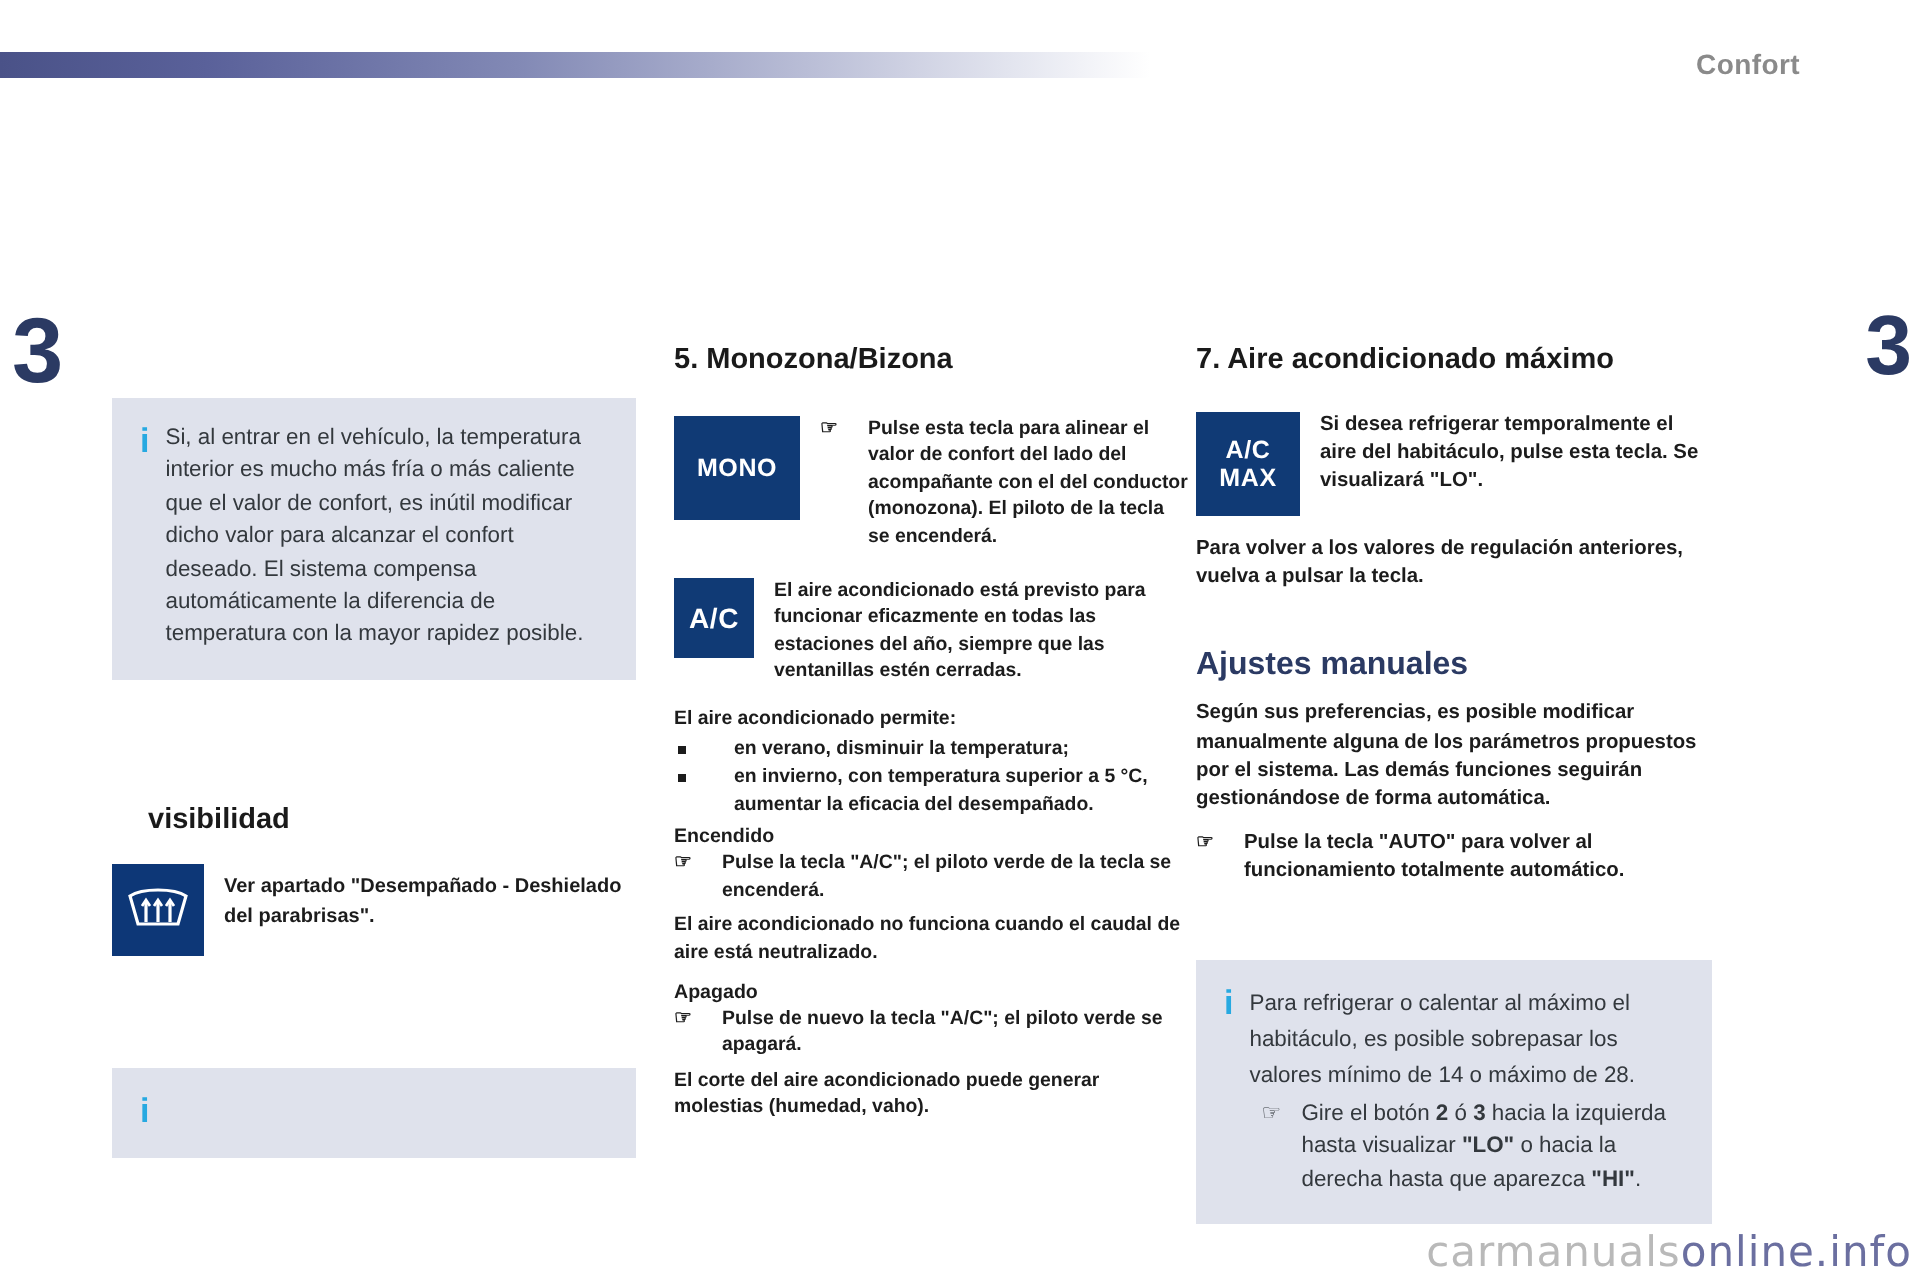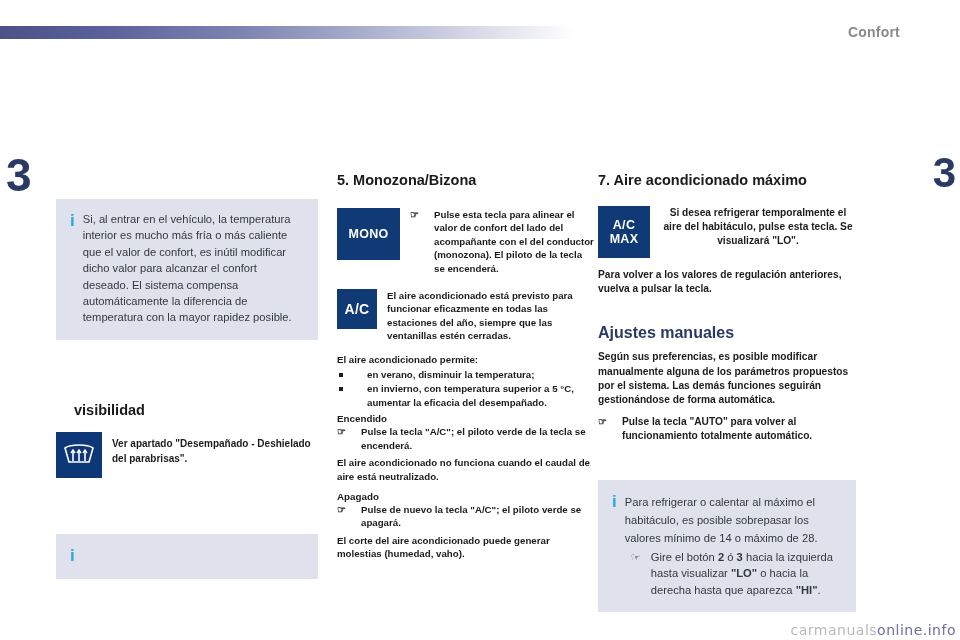--- a/index.html
+++ b/index.html
@@ -148,21 +148,21 @@
   .bullet-hand-r .hand{position:absolute;left:0;top:0;font-size:10px;}
 
   .infobullet{
     padding-left:26px;position:relative;margin-top:2px;
   }
   .infobullet .hand{position:absolute;left:6px;top:0px;color:#33383d;font-size:11px;}
 
   
   .watermark{
     position:absolute;right:4px;bottom:2px;
-    font-size:14px;color:#b9b9b9;letter-spacing:.5px;
+    font-size:21px;color:#b9b9b9;letter-spacing:.5px;
     font-family:"DejaVu Sans", sans-serif;
   }
   .watermark .dotmark{color:#6b6fa0;}
 </style>
 </head>
 <body>
 
 <div class="header-bar"></div>
 <div class="header-title">Confort</div>
 
@@ -244,21 +244,21 @@
 
   <h2 class="sec" style="margin-top:8px;margin-bottom:18px;">7. Aire acondicionado máximo</h2>
 
   <div class="keyrow">
     <div class="keybtn key-acmax">
       <span style="display:block;">
         <span style="display:block;">A/C</span>
         <span style="display:block;">MAX</span>
       </span>
     </div>
-    <p class="body-r" style="flex:1;margin:0;text-align:center;">Si desea refrigerar temporalmente el aire del habitáculo, pulse esta tecla. Se visualizará "LO".</p>
+    <p class="body-r" style="flex:1;margin:0;">Si desea refrigerar temporalmente el aire del habitáculo, pulse esta tecla. Se visualizará "LO".</p>
   </div>
 
   <p class="body-r">Para volver a los valores de regulación anteriores, vuelva a pulsar la tecla.</p>
 
   <h2 class="blue" style="margin-top:28px;">Ajustes manuales</h2>
 
   <p class="body-r">Según sus preferencias, es posible modificar manualmente alguna de los parámetros propuestos por el sistema. Las demás funciones seguirán gestionándose de forma automática.</p>
 
   <div class="bullet-hand-r">
     <span class="hand">☞</span>

